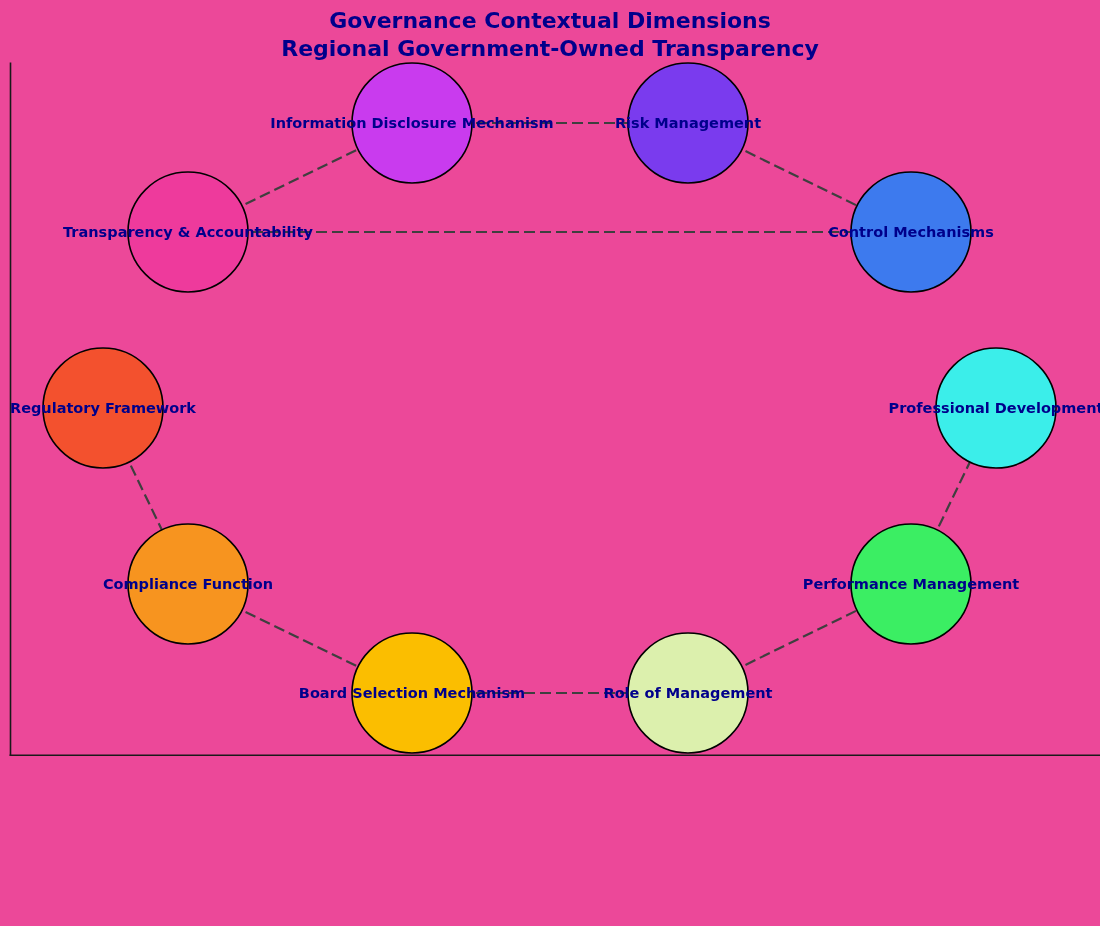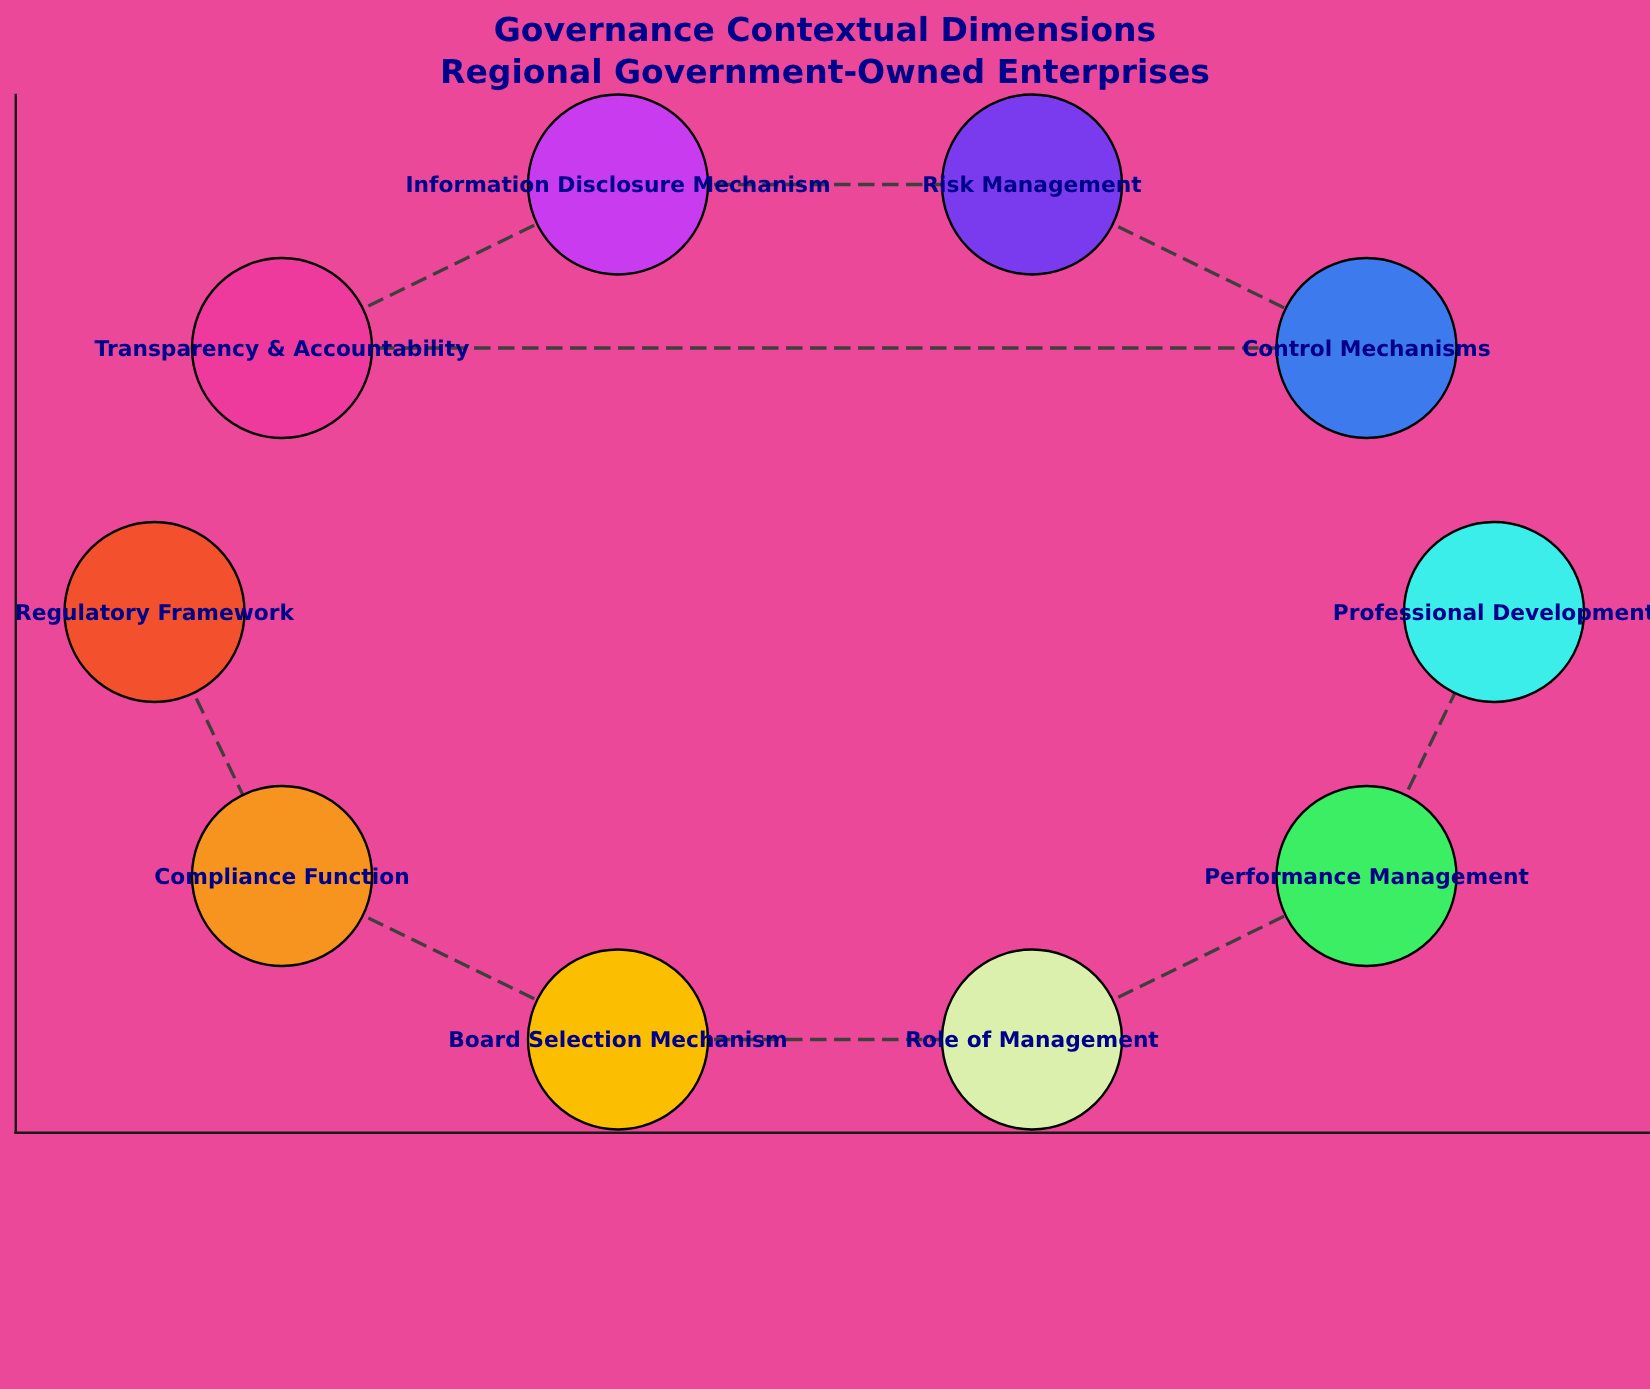--- a/index.html
+++ b/index.html
@@ -41,21 +41,21 @@
     font-weight: bold;
   }
 </style>
 </head>
 <body>
 
 <div class="canvas">
 
   <div class="title-block">
     <div class="title-line">Governance Contextual Dimensions</div>
-    <div class="title-line">Regional Government-Owned Enterprises</div>
+    <div class="title-line">Regional Government-Owned Transparency</div>
   </div>
 
   <svg class="graph" width="1100" height="926" viewBox="0 0 1100 926" xmlns="http://www.w3.org/2000/svg">
     <defs>
       <clipPath id="axes-clip">
         <rect x="10" y="62" width="1090" height="694"></rect>
       </clipPath>
     </defs>
 
     <line x1="10.5" y1="62.5" x2="10.5" y2="755.5" stroke="#1a1a1a" stroke-width="1.6"></line>

